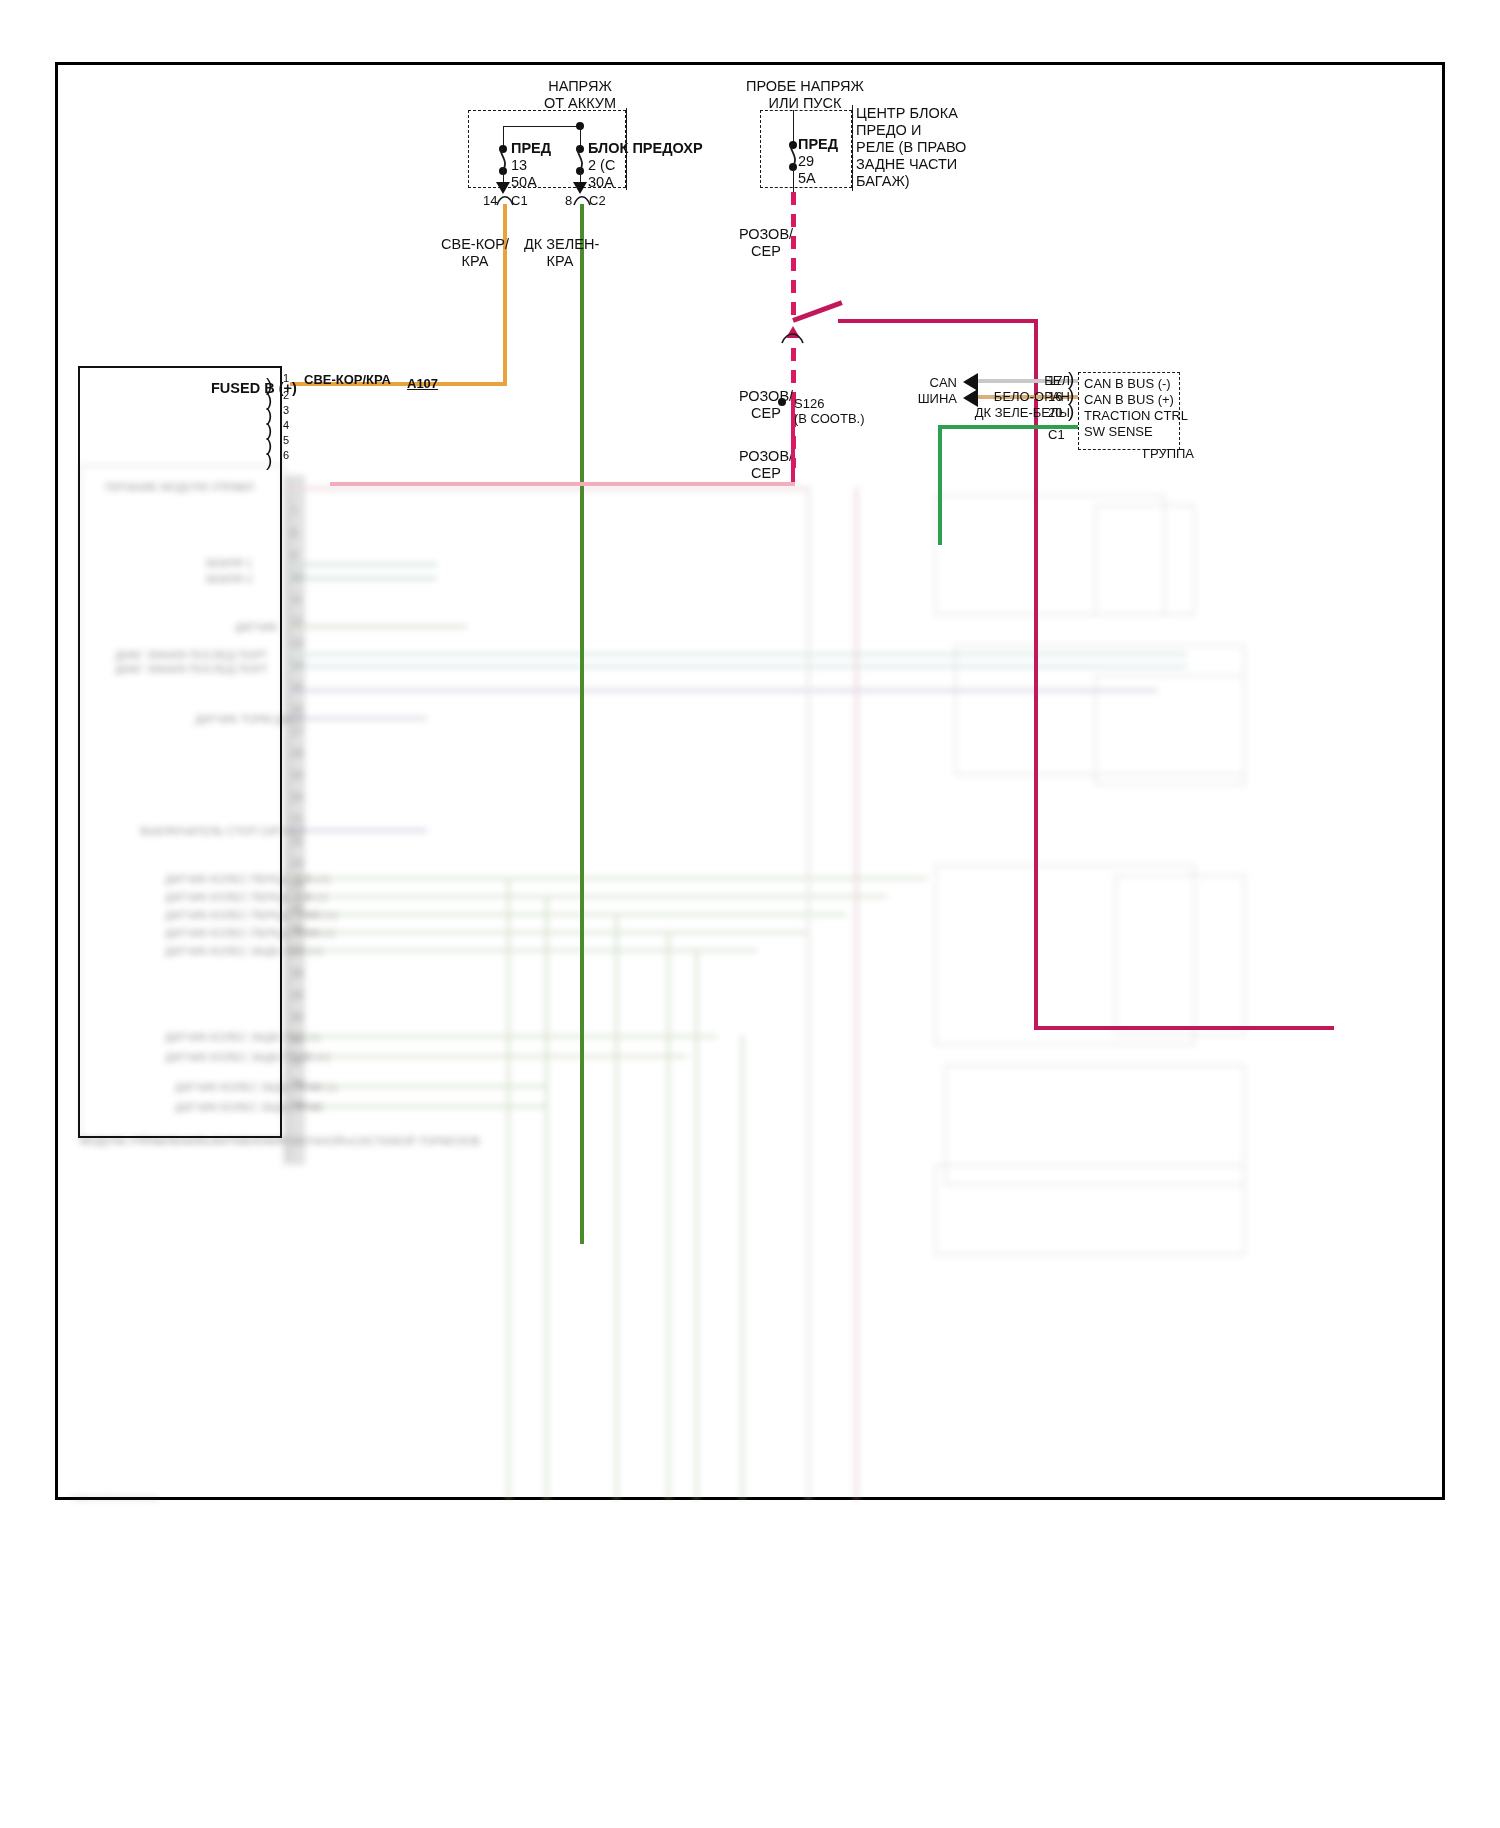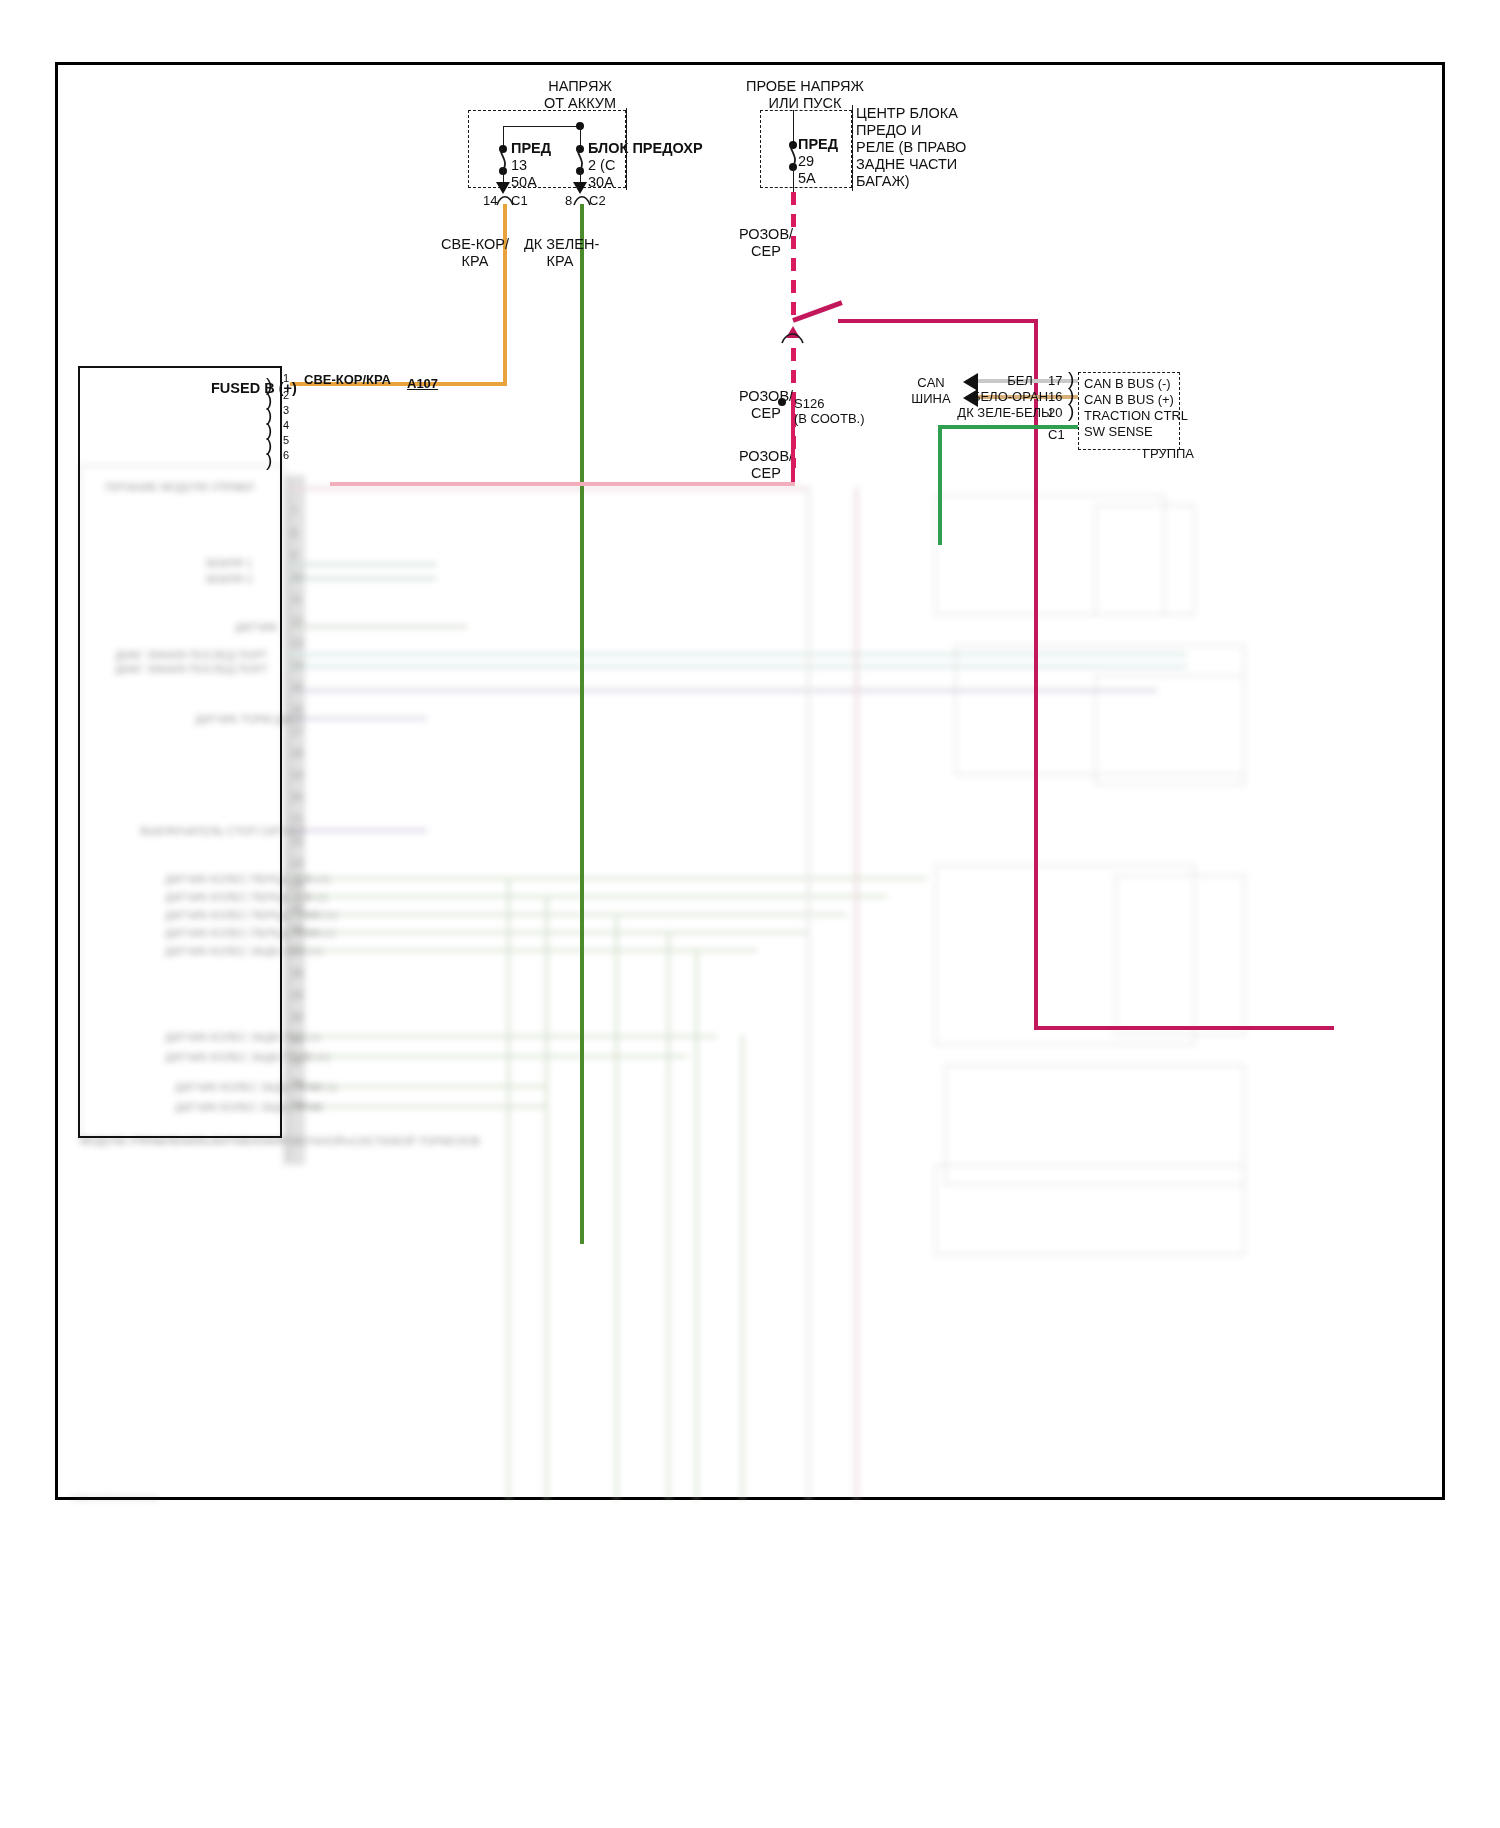--- a/index.html
+++ b/index.html
@@ -6,21 +6,21 @@
   body{font-family:"Liberation Sans", sans-serif;}
   #stage{position:relative;width:1500px;height:1828px;background:#ffffff;overflow:hidden;}
 
   
   .page-frame{position:absolute;left:55px;top:62px;width:1390px;height:1438px;
               border:3px solid #000;box-sizing:border-box;background:#fff;}
 
   
   .lbl{position:absolute;font-size:14.5px;color:#111;line-height:17px;white-space:pre;}
   .lbl.c{text-align:center;}
-  .lbl.r{text-align:center;}
+  .lbl.r{text-align:right;}
   .sm{font-size:13px;line-height:16px;}
   .tiny{font-size:11px;line-height:13px;}
   .bold{font-weight:bold;}
 
   .hline{position:absolute;height:0;border-top:1.6px solid #1a1a1a;}
   .vline{position:absolute;width:0;border-left:1.6px solid #1a1a1a;}
   .dashbox{position:absolute;border:1.7px dashed #1a1a1a;box-sizing:border-box;}
   .dot{position:absolute;width:8px;height:8px;border-radius:50%;background:#111;}
 
   

